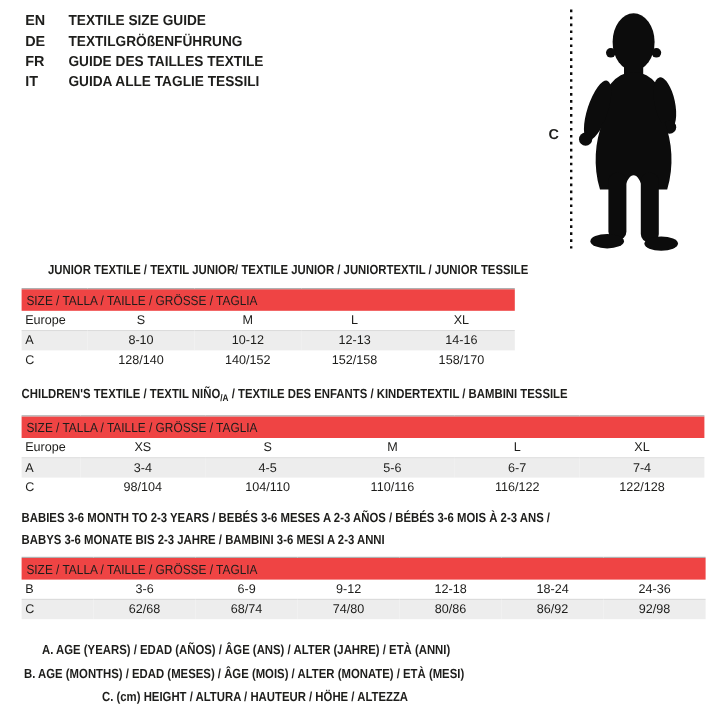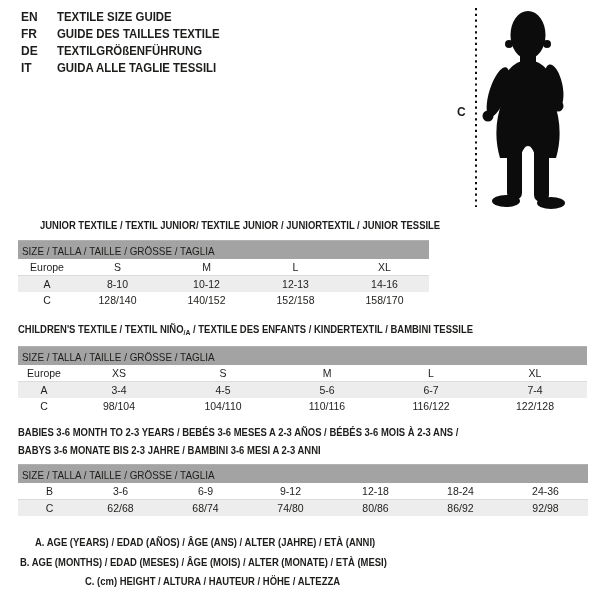--- a/index.html
+++ b/index.html
@@ -27,51 +27,51 @@
   .c-label { left:457px; top:105px; font-weight:700; font-size:12px; }
 
   
   .sec-title { left:18px; }
   .sec-title .sub { font-size:8px; position:relative; top:2px; }
   .t3-title { line-height:16.5px; }
 
   
   table.size-table { position:absolute; border-collapse:collapse; table-layout:fixed; }
   table.size-table th {
-    background:#a3a3a3; border-top:1px solid #b0b0b0;
+    background:#ef4444; border-top:1px solid #b0b0b0;
     height:16px; text-align:left; padding:0 0 0 4px; font-weight:400;
   }
   table.size-table td {
     height:16px; padding:0; text-align:center; vertical-align:middle;
     font-size:10.5px; font-weight:400;
   }
-  table.size-table td.lbl { text-align:center; padding-left:3px; }
+  table.size-table td.lbl { text-align:left; padding-left:3px; }
   table.size-table tr.shaded td { background:#ededed; border-top:1px solid #dcdcdc; }
 
   
   .footnotes { left:20px; top:532px;text-align:center; }
   .fn-line { line-height:18.5px; }
 </style>
 </head>
 <body>
 
 <div id="page">
 
   <div class="abs lang-block">
     <div class="lang-row">
       <span class="lang-code">EN</span>
       <span class="cxl">TEXTILE SIZE GUIDE</span>
     </div>
     <div class="lang-row">
+      <span class="lang-code">DE</span>
+      <span class="cxl">TEXTILGRÖßENFÜHRUNG</span>
+    </div>
+    <div class="lang-row">
       <span class="lang-code">FR</span>
       <span class="cxl">GUIDE DES TAILLES TEXTILE</span>
-    </div>
-    <div class="lang-row">
-      <span class="lang-code">DE</span>
-      <span class="cxl">TEXTILGRÖßENFÜHRUNG</span>
     </div>
     <div class="lang-row">
       <span class="lang-code">IT</span>
       <span class="cxl">GUIDA ALLE TAGLIE TESSILI</span>
     </div>
   </div>
 
   <span class="abs c-label">C</span>
   <svg class="abs" style="left:450px; top:4px;" width="130" height="210" viewBox="0 0 130 210">
     <line x1="26" y1="4" x2="26" y2="203" stroke="#0c0c0c" stroke-width="2" stroke-dasharray="2.2 3.6"></line>

